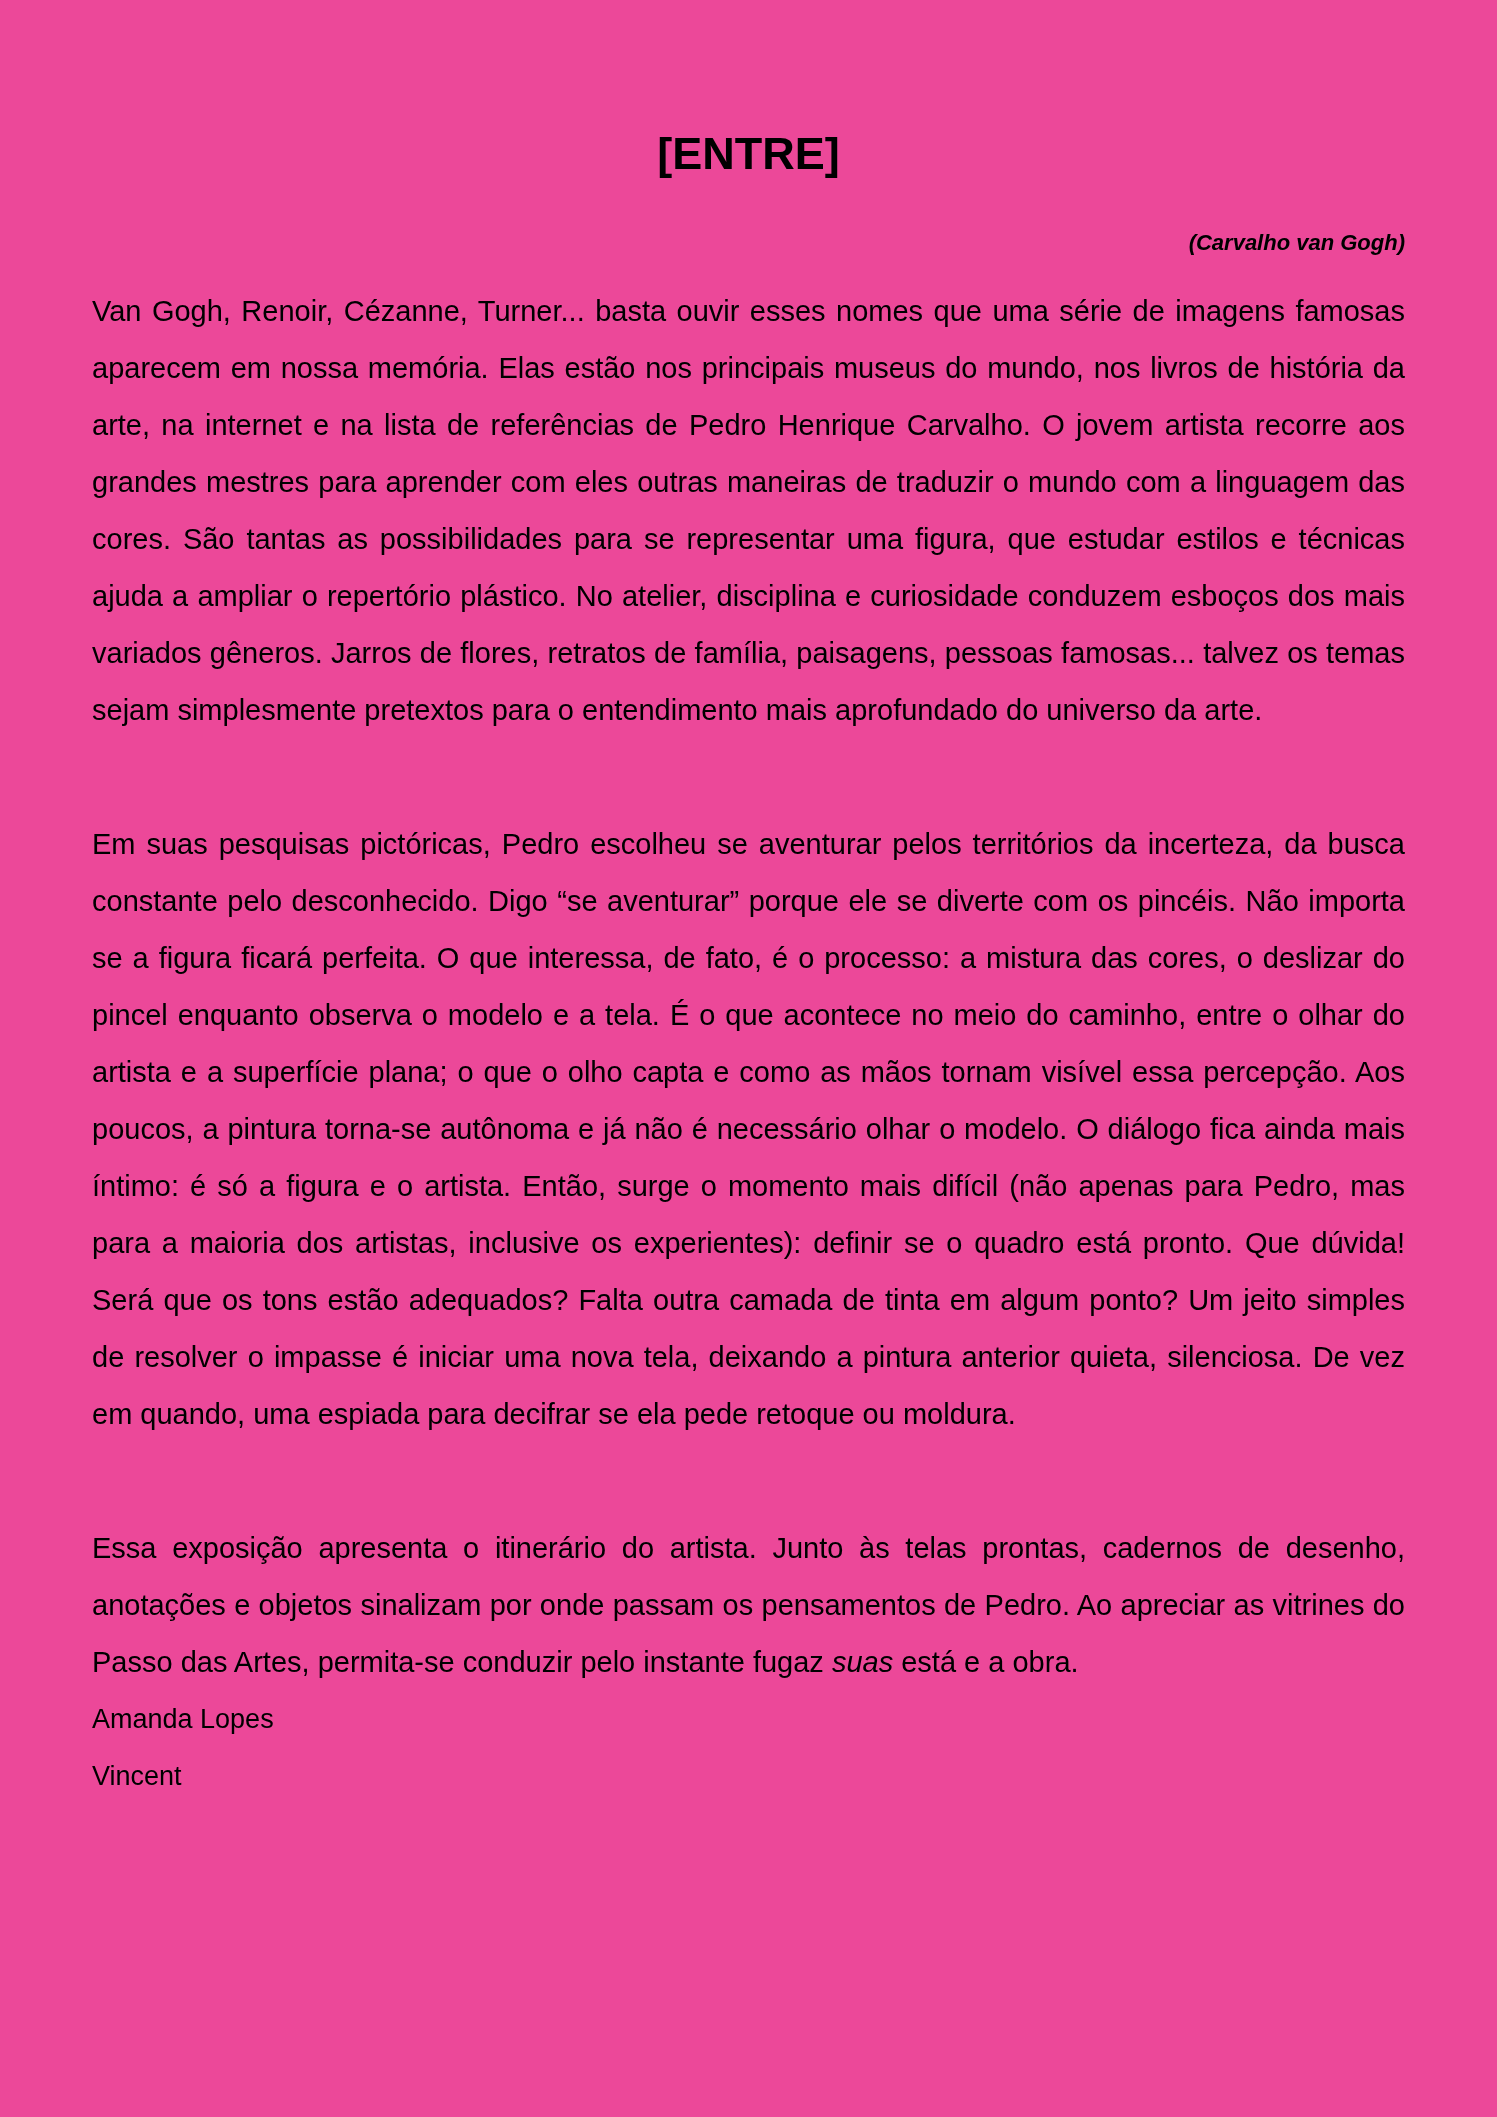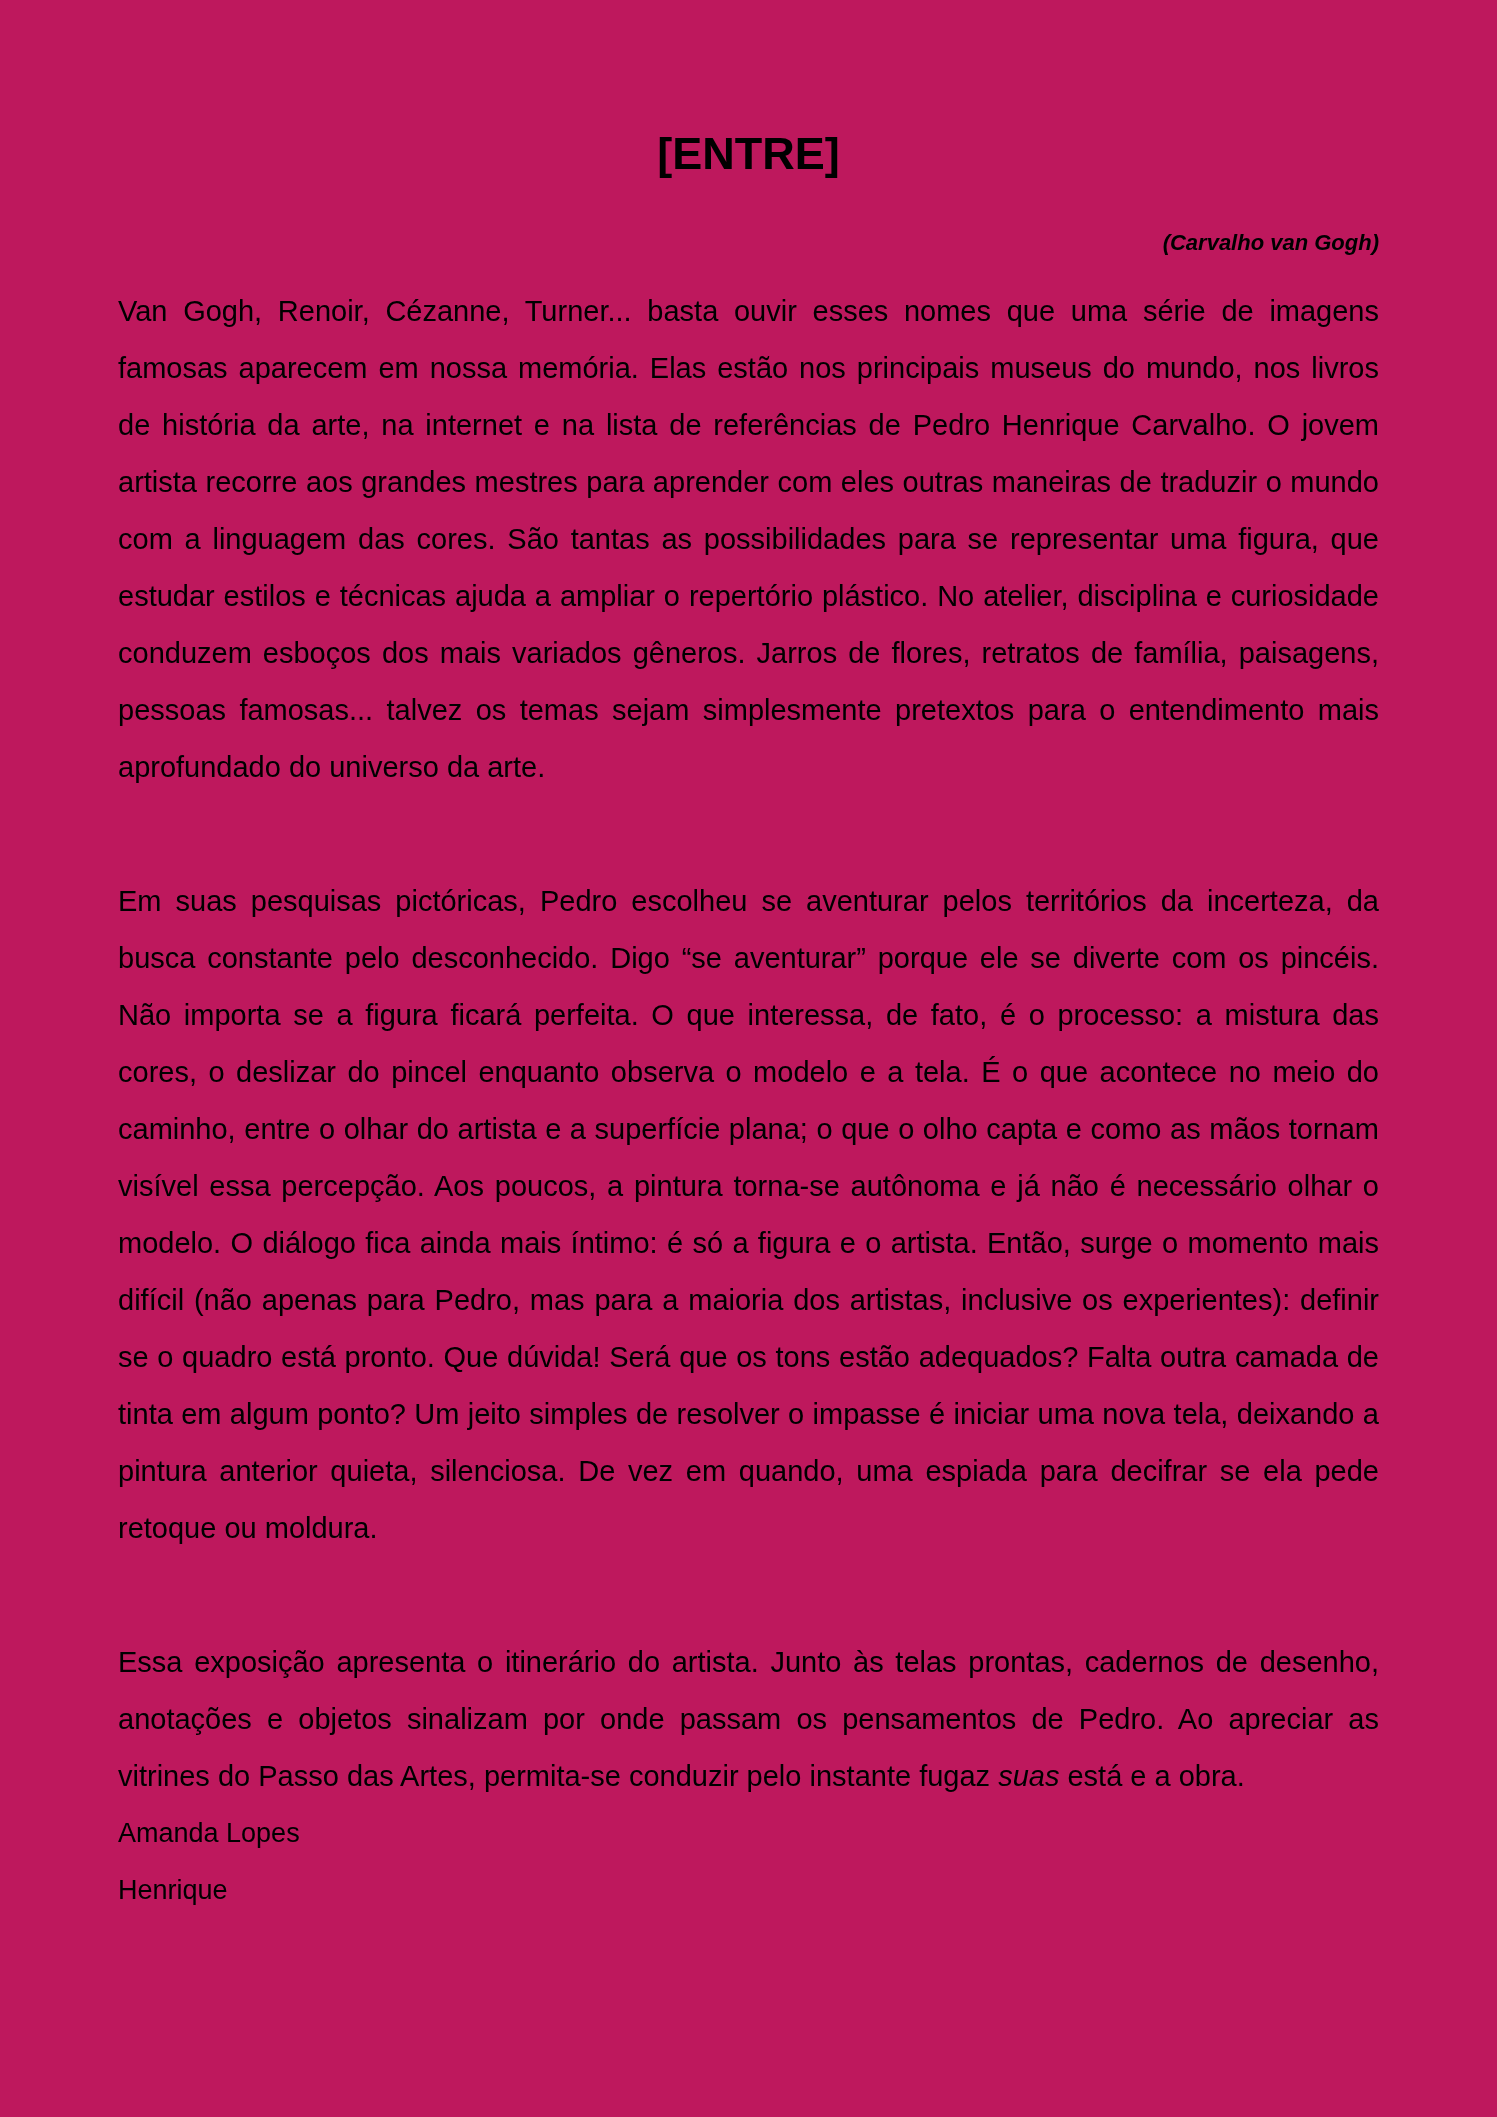--- a/index.html
+++ b/index.html
@@ -8,22 +8,22 @@
   }
   body {
     width: 1497px;
     height: 2117px;
     font-family: "Liberation Sans", sans-serif;
     color: #000000;
   }
   .page {
     width: 1497px;
     height: 2117px;
-    background: #be185d;
-    padding: 0 118px;
+    background: #ec4899;
+    padding: 0 92px;
     overflow: hidden;
   }
   .doc-title {
     margin-top: 128px;
     text-align: center;
     font-size: 45px;
     line-height: 52px;
     font-weight: 700;
     letter-spacing: 0px;
   }
@@ -71,18 +71,18 @@
   <div class="body-copy">
 
     <p class="para">Van Gogh, Renoir, Cézanne, Turner... basta ouvir esses nomes que uma série de imagens famosas aparecem em nossa memória. Elas estão nos principais museus do mundo, nos livros de história da arte, na internet e na lista de referências de Pedro Henrique Carvalho. O jovem artista recorre aos grandes mestres para aprender com eles outras maneiras de traduzir o mundo com a linguagem das cores. São tantas as possibilidades para se representar uma figura, que estudar estilos e técnicas ajuda a ampliar o repertório plástico. No atelier, disciplina e curiosidade conduzem esboços dos mais variados gêneros. Jarros de flores, retratos de família, paisagens, pessoas famosas... talvez os temas sejam simplesmente pretextos para o entendimento mais aprofundado do universo da arte.</p>
 
     <p class="para">Em suas pesquisas pictóricas, Pedro escolheu se aventurar pelos territórios da incerteza, da busca constante pelo desconhecido. Digo “se aventurar” porque ele se diverte com os pincéis. Não importa se a figura ficará perfeita. O que interessa, de fato, é o processo: a mistura das cores, o deslizar do pincel enquanto observa o modelo e a tela. É o que acontece no meio do caminho, entre o olhar do artista e a superfície plana; o que o olho capta e como as mãos tornam visível essa percepção. Aos poucos, a pintura torna-se autônoma e já não é necessário olhar o modelo. O diálogo fica ainda mais íntimo: é só a figura e o artista. Então, surge o momento mais difícil (não apenas para Pedro, mas para a maioria dos artistas, inclusive os experientes): definir se o quadro está pronto. Que dúvida! Será que os tons estão adequados? Falta outra camada de tinta em algum ponto? Um jeito simples de resolver o impasse é iniciar uma nova tela, deixando a pintura anterior quieta, silenciosa. De vez em quando, uma espiada para decifrar se ela pede retoque ou moldura.</p>
 
     <p class="para closing"><span>Essa exposição apresenta o itinerário do artista. Junto às telas prontas, cadernos de desenho, anotações e objetos sinalizam por onde passam os pensamentos de Pedro. Ao apreciar as vitrines do Passo das Artes, permita-se conduzir pelo instante fugaz </span><span class="emph">suas</span><span> está e a obra.</span></p>
 
     <div class="signature">
       <div>Amanda Lopes</div>
-      <div>Henrique</div>
+      <div>Vincent</div>
     </div>
 
   </div>
 
 </div>
 
 </body></html>

